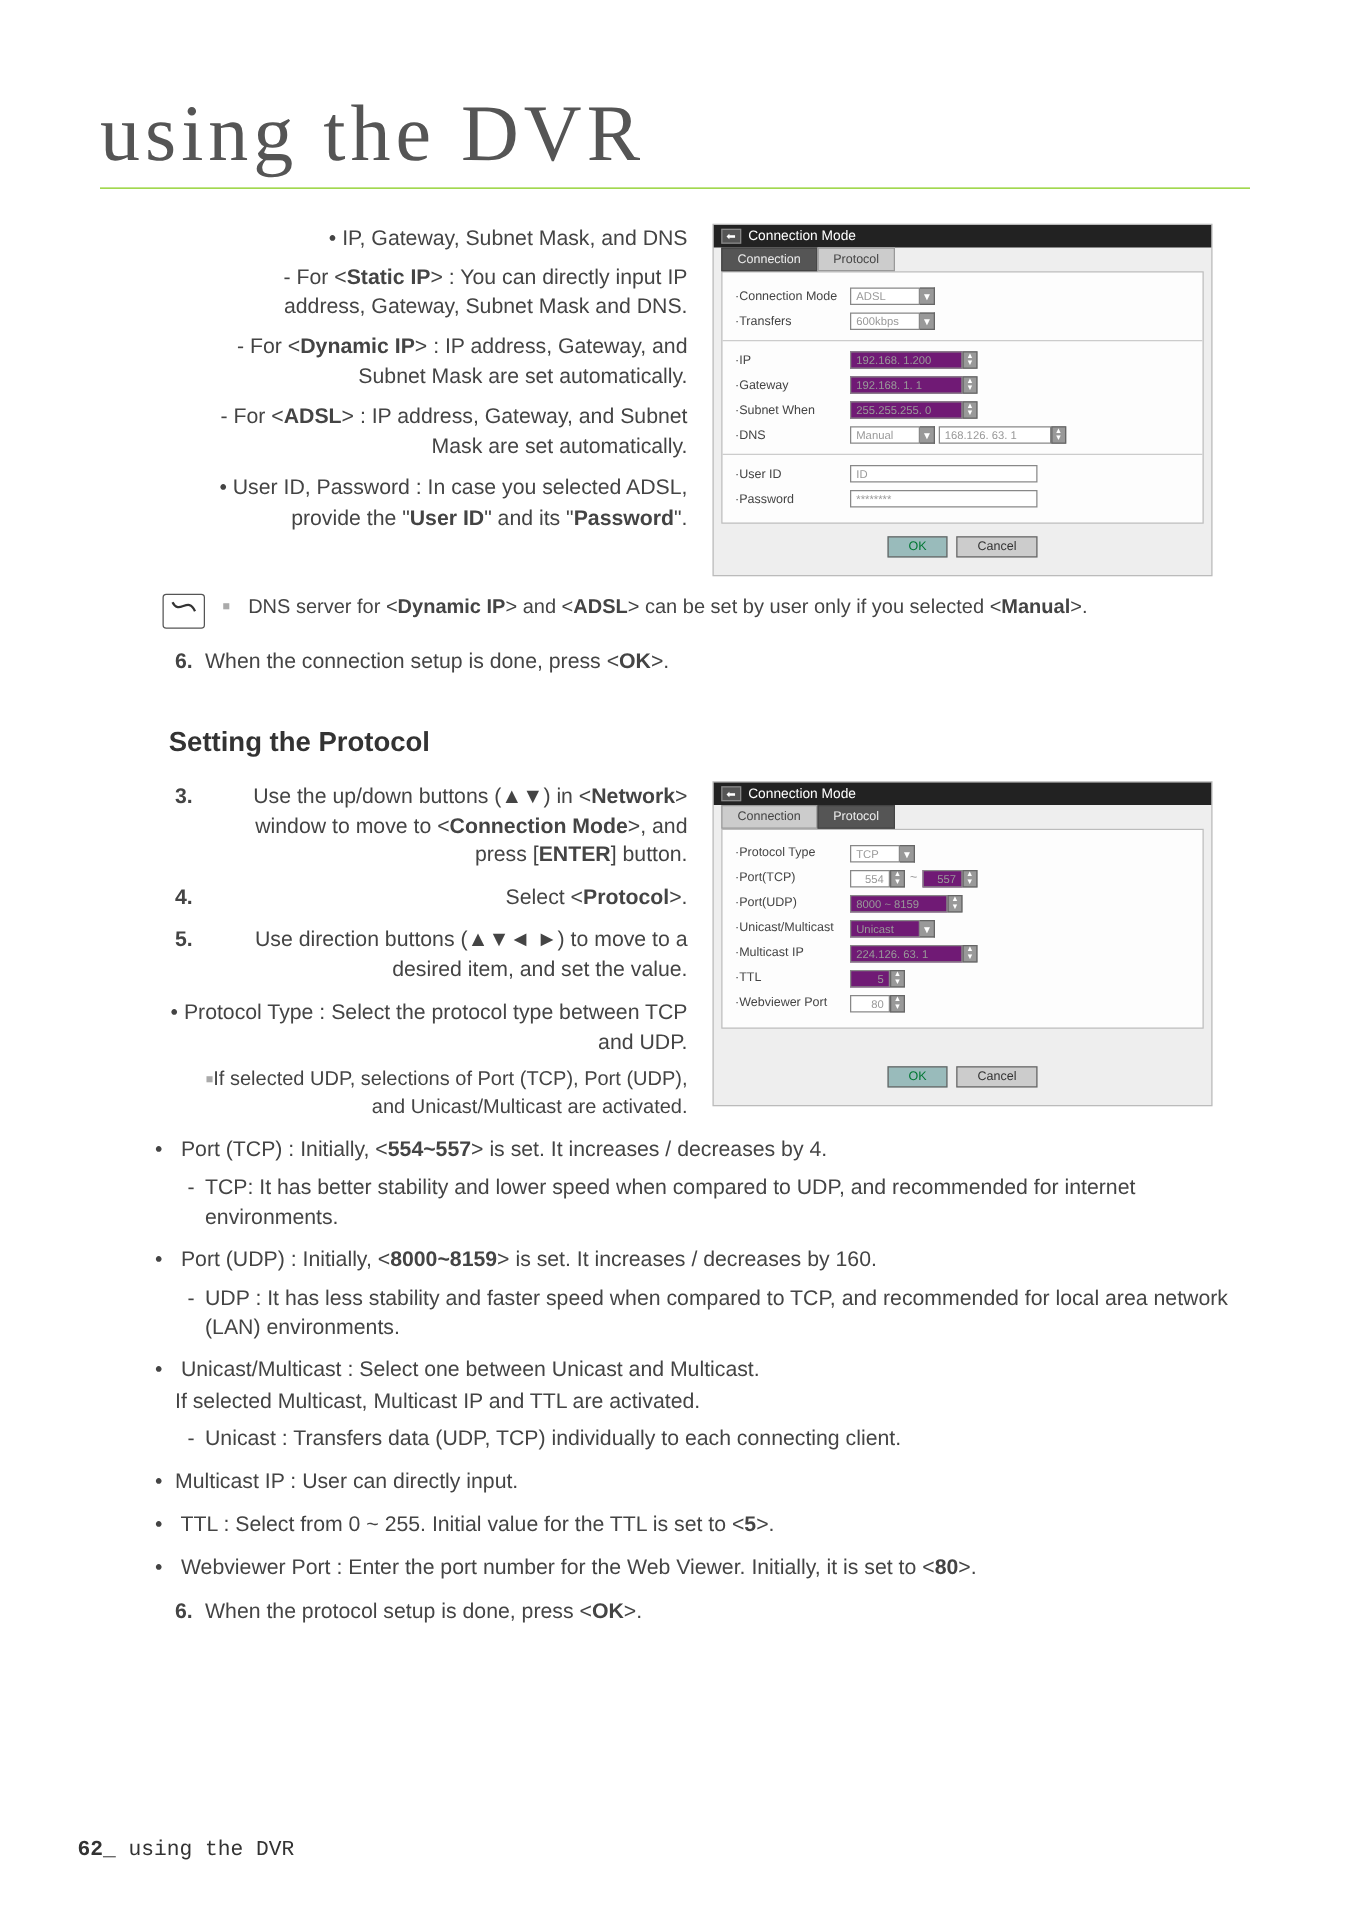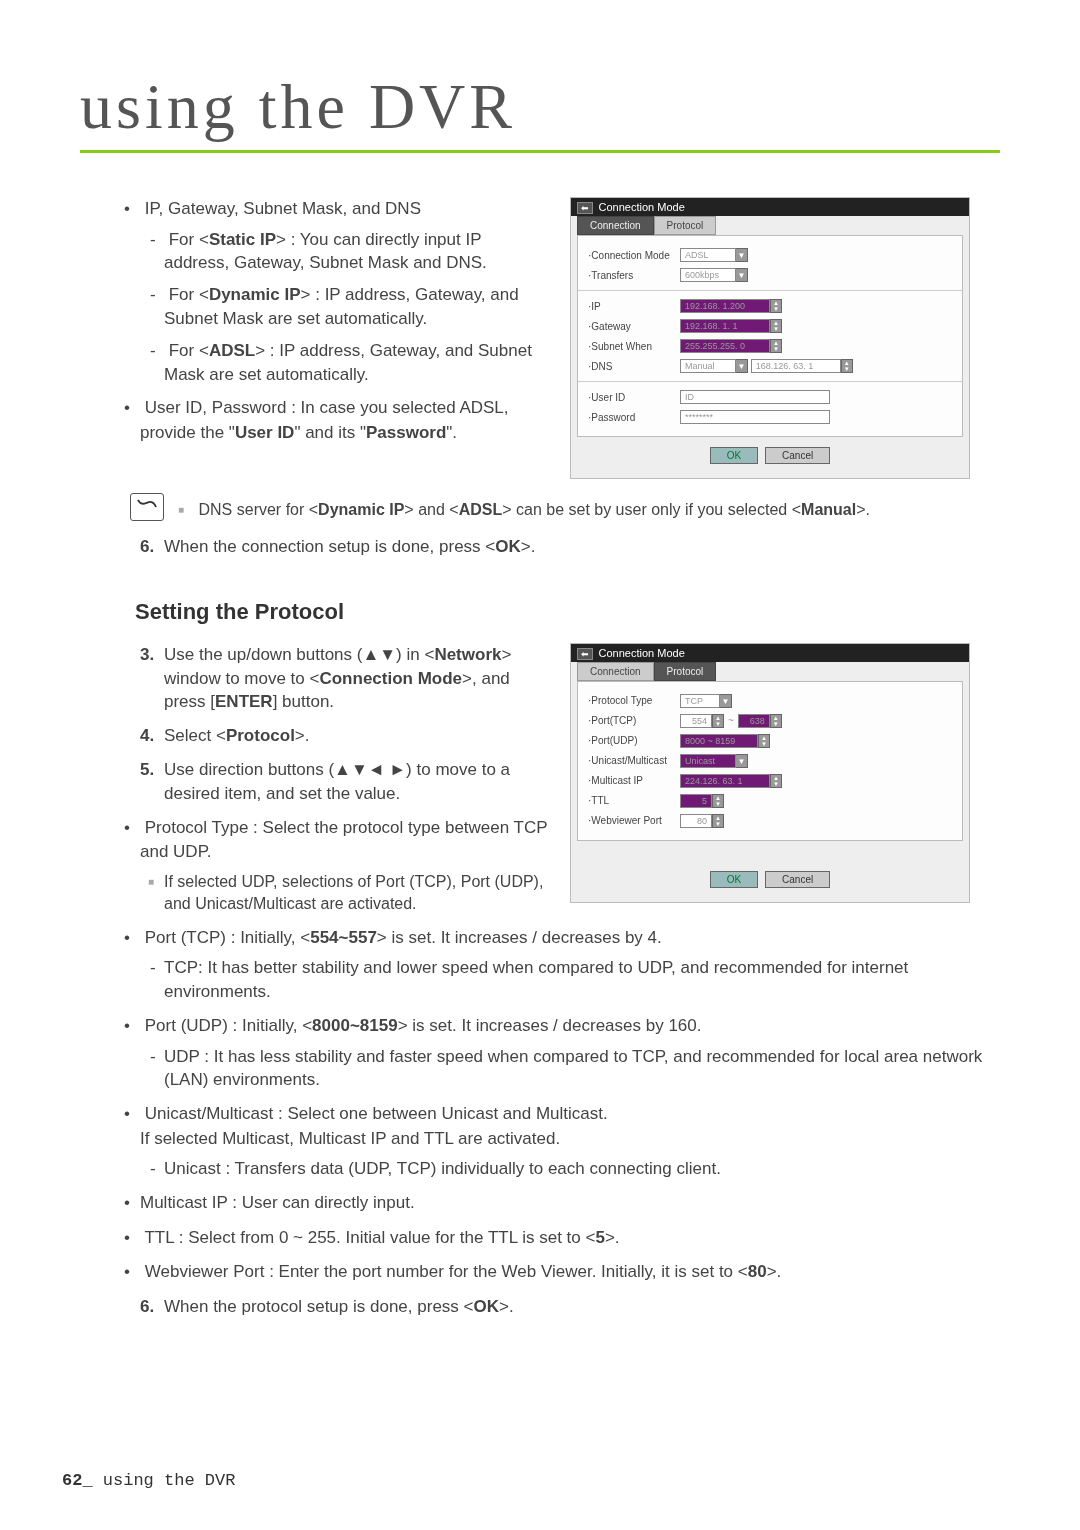--- a/index.html
+++ b/index.html
@@ -12,49 +12,49 @@
     position: relative;
   }
   .page {
     padding: 70px 80px 40px 80px;
   }
   .title {
     font-size: 64px;
     font-weight: 300;
     letter-spacing: 4px;
     color: #555;
-    border-bottom: 3px solid #84cc16;
+    border-bottom: 1px solid #84cc16;
     padding-bottom: 6px;
-    margin-bottom: 44px;
+    margin-bottom: 28px;
     font-family: "Times New Roman", serif;
   }
   ul.main { list-style: none; }
   ul.main > li { margin-bottom: 10px; margin-left: 60px; font-size: 17px; line-height: 1.45; color: #444; }
   ul.main > li::before { content: "• "; margin-left: -16px; display: inline-block; width: 16px; }
   ul.sub { list-style: none; margin-left: 24px; margin-top: 6px; }
   ul.sub > li { margin-bottom: 8px; font-size: 17px; line-height: 1.4; color: #444; }
   ul.sub > li::before { content: "- "; margin-left: -14px; display: inline-block; width: 14px; }
   ul.sub2 { list-style: none; margin-left: 24px; margin-top: 6px; }
   ul.sub2 > li { margin-bottom: 8px; font-size: 16px; line-height: 1.4; color: #444; }
   ul.sub2 > li::before { content: "\25A0"; color: #aaa; font-size: 10px; margin-left: -16px; display: inline-block; width: 16px; vertical-align: 2px; }
   ol.steps { list-style: none; margin-left: 60px; }
   ol.steps > li { margin-bottom: 10px; font-size: 17px; line-height: 1.4; color: #444; position: relative; padding-left: 24px; }
   ol.steps > li .num { position: absolute; left: 0; font-weight: bold; }
   .b { font-weight: bold; }
-  .note-row { display: flex; align-items: flex-end; margin: 14px 0 14px 50px; }
+  .note-row { display: flex; align-items: flex-start; margin: 14px 0 14px 50px; }
   .note-icon {
     width: 34px; height: 28px; border: 1.5px solid #555; border-radius: 3px;
     display: flex; align-items: center; justify-content: center; margin-right: 14px;
     flex-shrink: 0;
   }
   .note-icon svg { width: 22px; height: 18px; }
   .note-text { font-size: 16px; color: #444; line-height: 1.4; }
   .note-text::before { content: "\25A0"; color: #aaa; font-size: 10px; margin-right: 10px; vertical-align: 2px; }
   .section-h { font-size: 22px; font-weight: bold; color: #333; margin: 40px 0 18px 55px; }
-  .left-col { width: 470px; }
+  .left-col { width: 470px; text-align: right; }
   .row { display: flex; align-items: flex-start; gap: 20px; }
   .footer { position: absolute; bottom: 40px; left: 62px; font-size: 17px; color: #333; font-family: Liberation Mono, monospace; }
   .footer .pn { font-weight: bold; }
 
   
   .dialog {
     width: 400px; border: 1px solid #bbb; background: #eee;
     font-size: 10px; color: #333; position: relative;
     padding: 4px 6px 14px 6px;
   }
@@ -224,21 +224,21 @@
           <span class="dd">
               <span class="fval" style="min-width:40px">TCP</span>
               <span class="dd-caret">▼</span>
             </span>
           </div>
         <div class="frow">
             <span class="flabel">Port(TCP)</span>
           <span class="fval" style="min-width:32px;text-align:right">554</span>
             <span class="spin">▴<br>▾</span>
           <span style="color:#999;padding:0 4px">~</span>
-          <span class="fval dim" style="min-width:32px;text-align:right">638</span>
+          <span class="fval dim" style="min-width:32px;text-align:right">557</span>
             <span class="spin">▴<br>▾</span>
           </div>
         <div class="frow">
             <span class="flabel">Port(UDP)</span>
           <span class="fval dim" style="min-width:78px">8000 ~ 8159</span>
             <span class="spin">▴<br>▾</span>
           </div>
         <div class="frow">
             <span class="flabel">Unicast/Multicast</span>
           <span class="dd">

